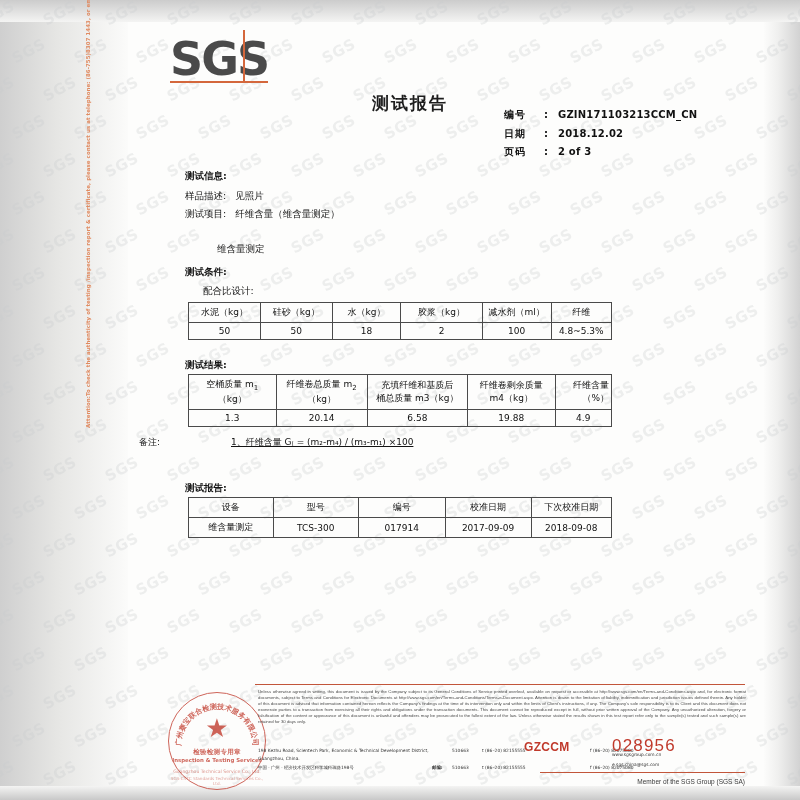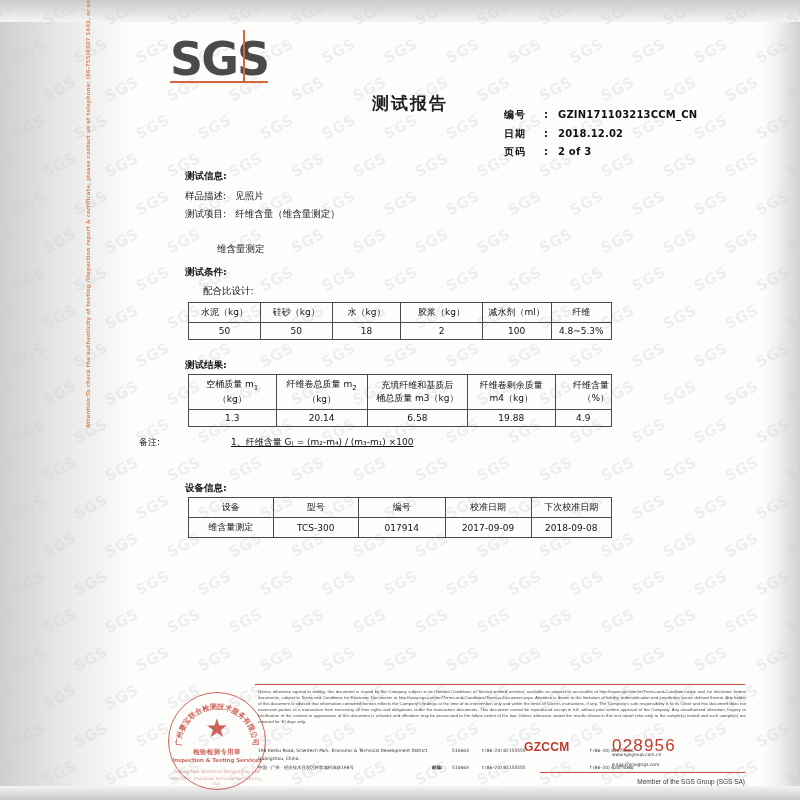--- a/index.html
+++ b/index.html
@@ -574,21 +574,21 @@
         </tr>
       </tbody>
     </table>
 
     <div class="note" style="left:185px;top:435px;width:430px;">
       <div class="note-hang">
         <span style="display:inline-block;width:46px;">备注:</span><span>1、纤维含量 G₍ = (m₂-m₄) / (m₃-m₁) ×100</span>
       </div>
     </div>
 
-    <div class="sec sec-head" style="left:185px;top:482px;">设备信息:</div>
+    <div class="sec sec-head" style="left:185px;top:482px;">测试报告:</div>
 
     <table class="t" style="left:188px;top:497px;width:424px;">
       <thead>
         <tr>
           <th style="width:86px;">设备</th>
           <th style="width:86px;">型号</th>
           <th style="width:86px;">编号</th>
           <th style="width:86px;text-align:center;">校准日期</th>
           <th style="width:80px;">下次校准日期</th>
         </tr>

